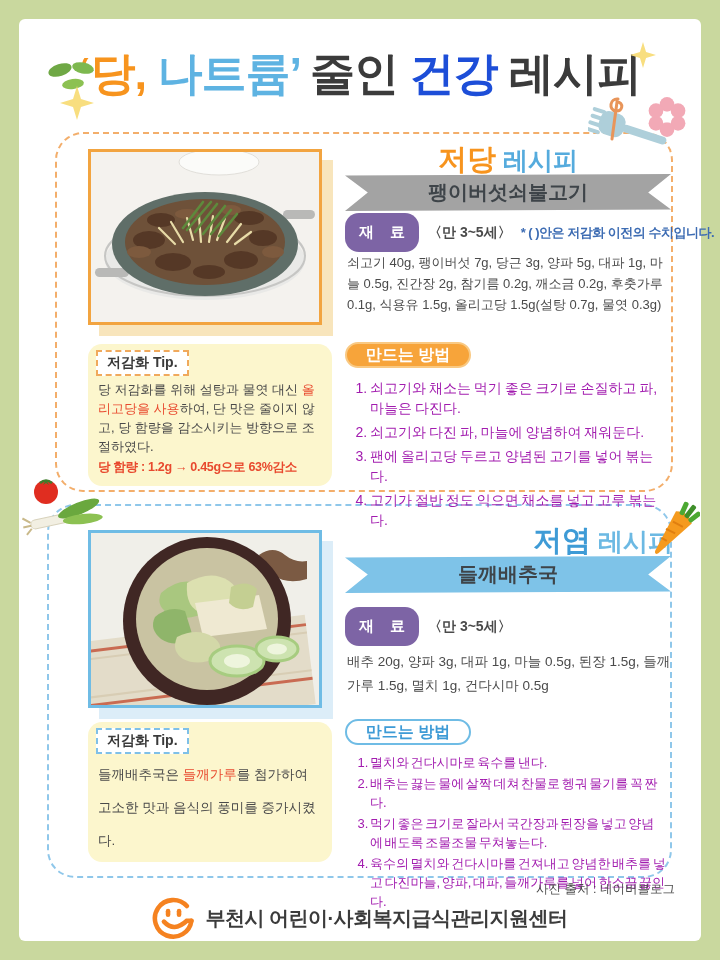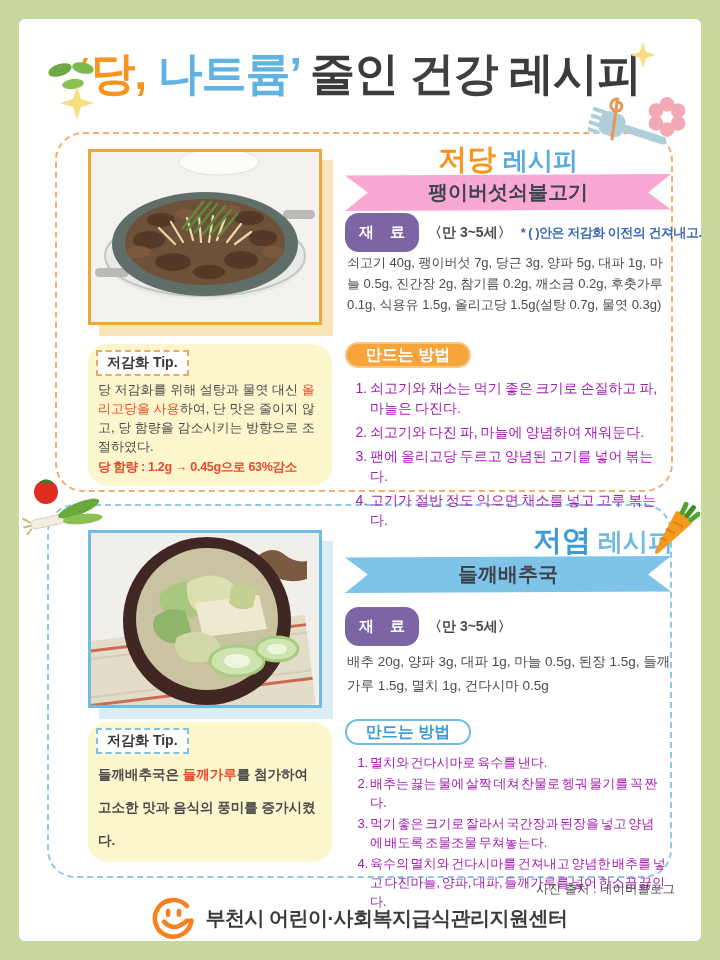--- a/index.html
+++ b/index.html
@@ -7,60 +7,60 @@
   body { font-family:"Liberation Sans","DejaVu Sans",sans-serif; }
 
   .poster { position:relative; width:720px; height:960px; background:#c9d89e; overflow:hidden; margin:0 auto; }
   .sheet  { position:absolute; left:19px; top:19px; right:19px; bottom:19px; background:#ffffff; border-radius:6px; }
 
   
   .title-row { position:absolute; left:0; right:0; top:44px; text-align:center; font-weight:800; font-size:45px; letter-spacing:-1px; white-space:pre; z-index:3; }
   .t-orange { color:#f7941e; }
   .t-blue   { color:#5eb3e2;text-align:center; }
   .t-dark   { color:#3b3b3b; }
-  .t-green  { color:#404040; }
+  .t-green  { color:#1d4ed8; }
 
   
   .sec { position:absolute; border-radius:28px; z-index:1; }
   .sec-orange { left:55px;  top:132px; width:618px; height:360px; border:2px dashed #f3ae6b; }
   .sec-blue   { left:47px;  top:504px; width:625px; height:374px; border:2px dashed #8fc7ea; }
 
   
   .photo { position:absolute; background:#f4f2ed; z-index:2; }
   .photo svg { display:block; }
   .photo-1 { left:88px; top:149px; width:234px; height:176px; border:3px solid #f2a440; box-shadow:11px 11px 0 #f8e5bc; }
   .photo-2 { left:88px; top:530px; width:234px; height:178px; border:3px solid #6fbce5; box-shadow:11px 11px 0 #dcedf8; }
 
   
-  .tipbox { position:absolute; width:244px; background:#fcf6cd; border-radius:20px; padding:36px 10px 8px 10px; z-index:2; }
+  .tipbox { position:absolute; width:244px; background:#fcf6cd; border-radius:14px; padding:36px 10px 8px 10px; z-index:2; }
   .tip-1 { left:88px; top:344px; height:142px; }
   .tip-2 { left:88px; top:722px; height:140px; }
   .tip-label { position:absolute; left:8px; top:6px; background:#fff; font-weight:bold; font-size:14px; color:#3a3a3a; padding:2px 9px; }
   .tip-label-orange { border:2px dashed #f0a95c; }
   .tip-label-blue   { border:2px dashed #7fc0e8; }
   .tip-text { font-size:13px; line-height:19px; color:#4a4a4a; }
-  .tip-text.spread { font-size:13.5px; line-height:33px;font-weight:bold; }
+  .tip-text.spread { font-size:13.5px; line-height:33px; }
   .tip-red { color:#e8492e; }
   .tip-result { font-size:12.5px; letter-spacing:-0.3px; font-weight:bold; color:#e8492e; margin-top:3px; }
 
   
   .cat-head { position:absolute; width:330px; text-align:center; font-weight:800; z-index:2; }
   .cat-head-1 { left:343px; top:140px; }
   .cat-head-2 { left:343px; top:521px;text-align:right; }
   .cat-main { font-size:29px; }
   .cat-suffix { font-size:25px; }
   .c-orange { color:#f7941e; }
   .c-blue-d { color:#3e9bd6; }
   .c-blue   { color:#55abdd; }
   .c-blue-l { color:#6cb9e3; }
 
   .ribbon { position:absolute; width:326px; height:37px; display:flex; align-items:center; justify-content:center;
             font-weight:800; font-size:20px; color:#3e4449; z-index:2;
             clip-path:polygon(0 4%, 100% 0, 93% 50%, 100% 96%, 0 100%, 7% 50%); }
-  .ribbon-1 { left:345px; top:174px; background:#f9a8d4; }
+  .ribbon-1 { left:345px; top:174px; background:#a3a3a3; }
   .ribbon-2 { left:345px; top:556px; background:#7ec3e8; }
 
   
   .ing-row { position:absolute; display:flex; align-items:center; gap:9px; z-index:2; }
   .ing-row-1 { left:345px; top:213px; }
   .ing-row-2 { left:345px; top:607px; }
   .pill { width:74px; height:39px; background:#7d64a5; color:#fff; border-radius:14px;
           display:flex; align-items:center; justify-content:center; font-weight:bold; font-size:15px; letter-spacing:6px; padding-left:6px; }
   .age { font-size:14px; color:#4a4a4a; font-weight:bold; white-space:nowrap; }
   .paren-note { font-size:13px; color:#3d6cb3; font-weight:bold; white-space:nowrap; letter-spacing:-0.5px; }
@@ -214,21 +214,21 @@
 
   <div class="cat-head cat-head-1"><span class="cat-main c-orange">저당</span><span class="cat-suffix c-blue" style="white-space:pre"> 레시피</span></div>
 
   <div class="ribbon ribbon-1">
       <span>팽이버섯쇠불고기</span>
     </div>
 
   <div class="ing-row ing-row-1">
     <span class="pill">재 료</span>
     <span class="age">〈만 3~5세〉</span>
-    <span class="paren-note">* ( )안은 저감화 이전의 건져내고.</span>
+    <span class="paren-note">* ( )안은 저감화 이전의 수치입니다.</span>
   </div>
 
   <div class="ing-text ing-text-1"><span>쇠고기 40g, 팽이버섯 7g, 당근 3g, 양파 5g, 대파 1g, </span><span>마늘 0.5g, 진간장 2g, 참기름 0.2g, 깨소금 0.2g, 후춧가루 0.1g, </span><span>식용유 1.5g, 올리고당 1.5g(설탕 0.7g, 물엿 0.3g)</span></div>
 
   <div class="method-badge method-1">만드는 방법</div>
 
   <ol class="steps steps-1">
     <li>쇠고기와 채소는 먹기 좋은 크기로 손질하고 파, 마늘은 다진다.</li>
     <li>쇠고기와 다진 파, 마늘에 양념하여 재워둔다.</li>
     <li>팬에 올리고당 두르고 양념된 고기를 넣어 볶는다.</li>

